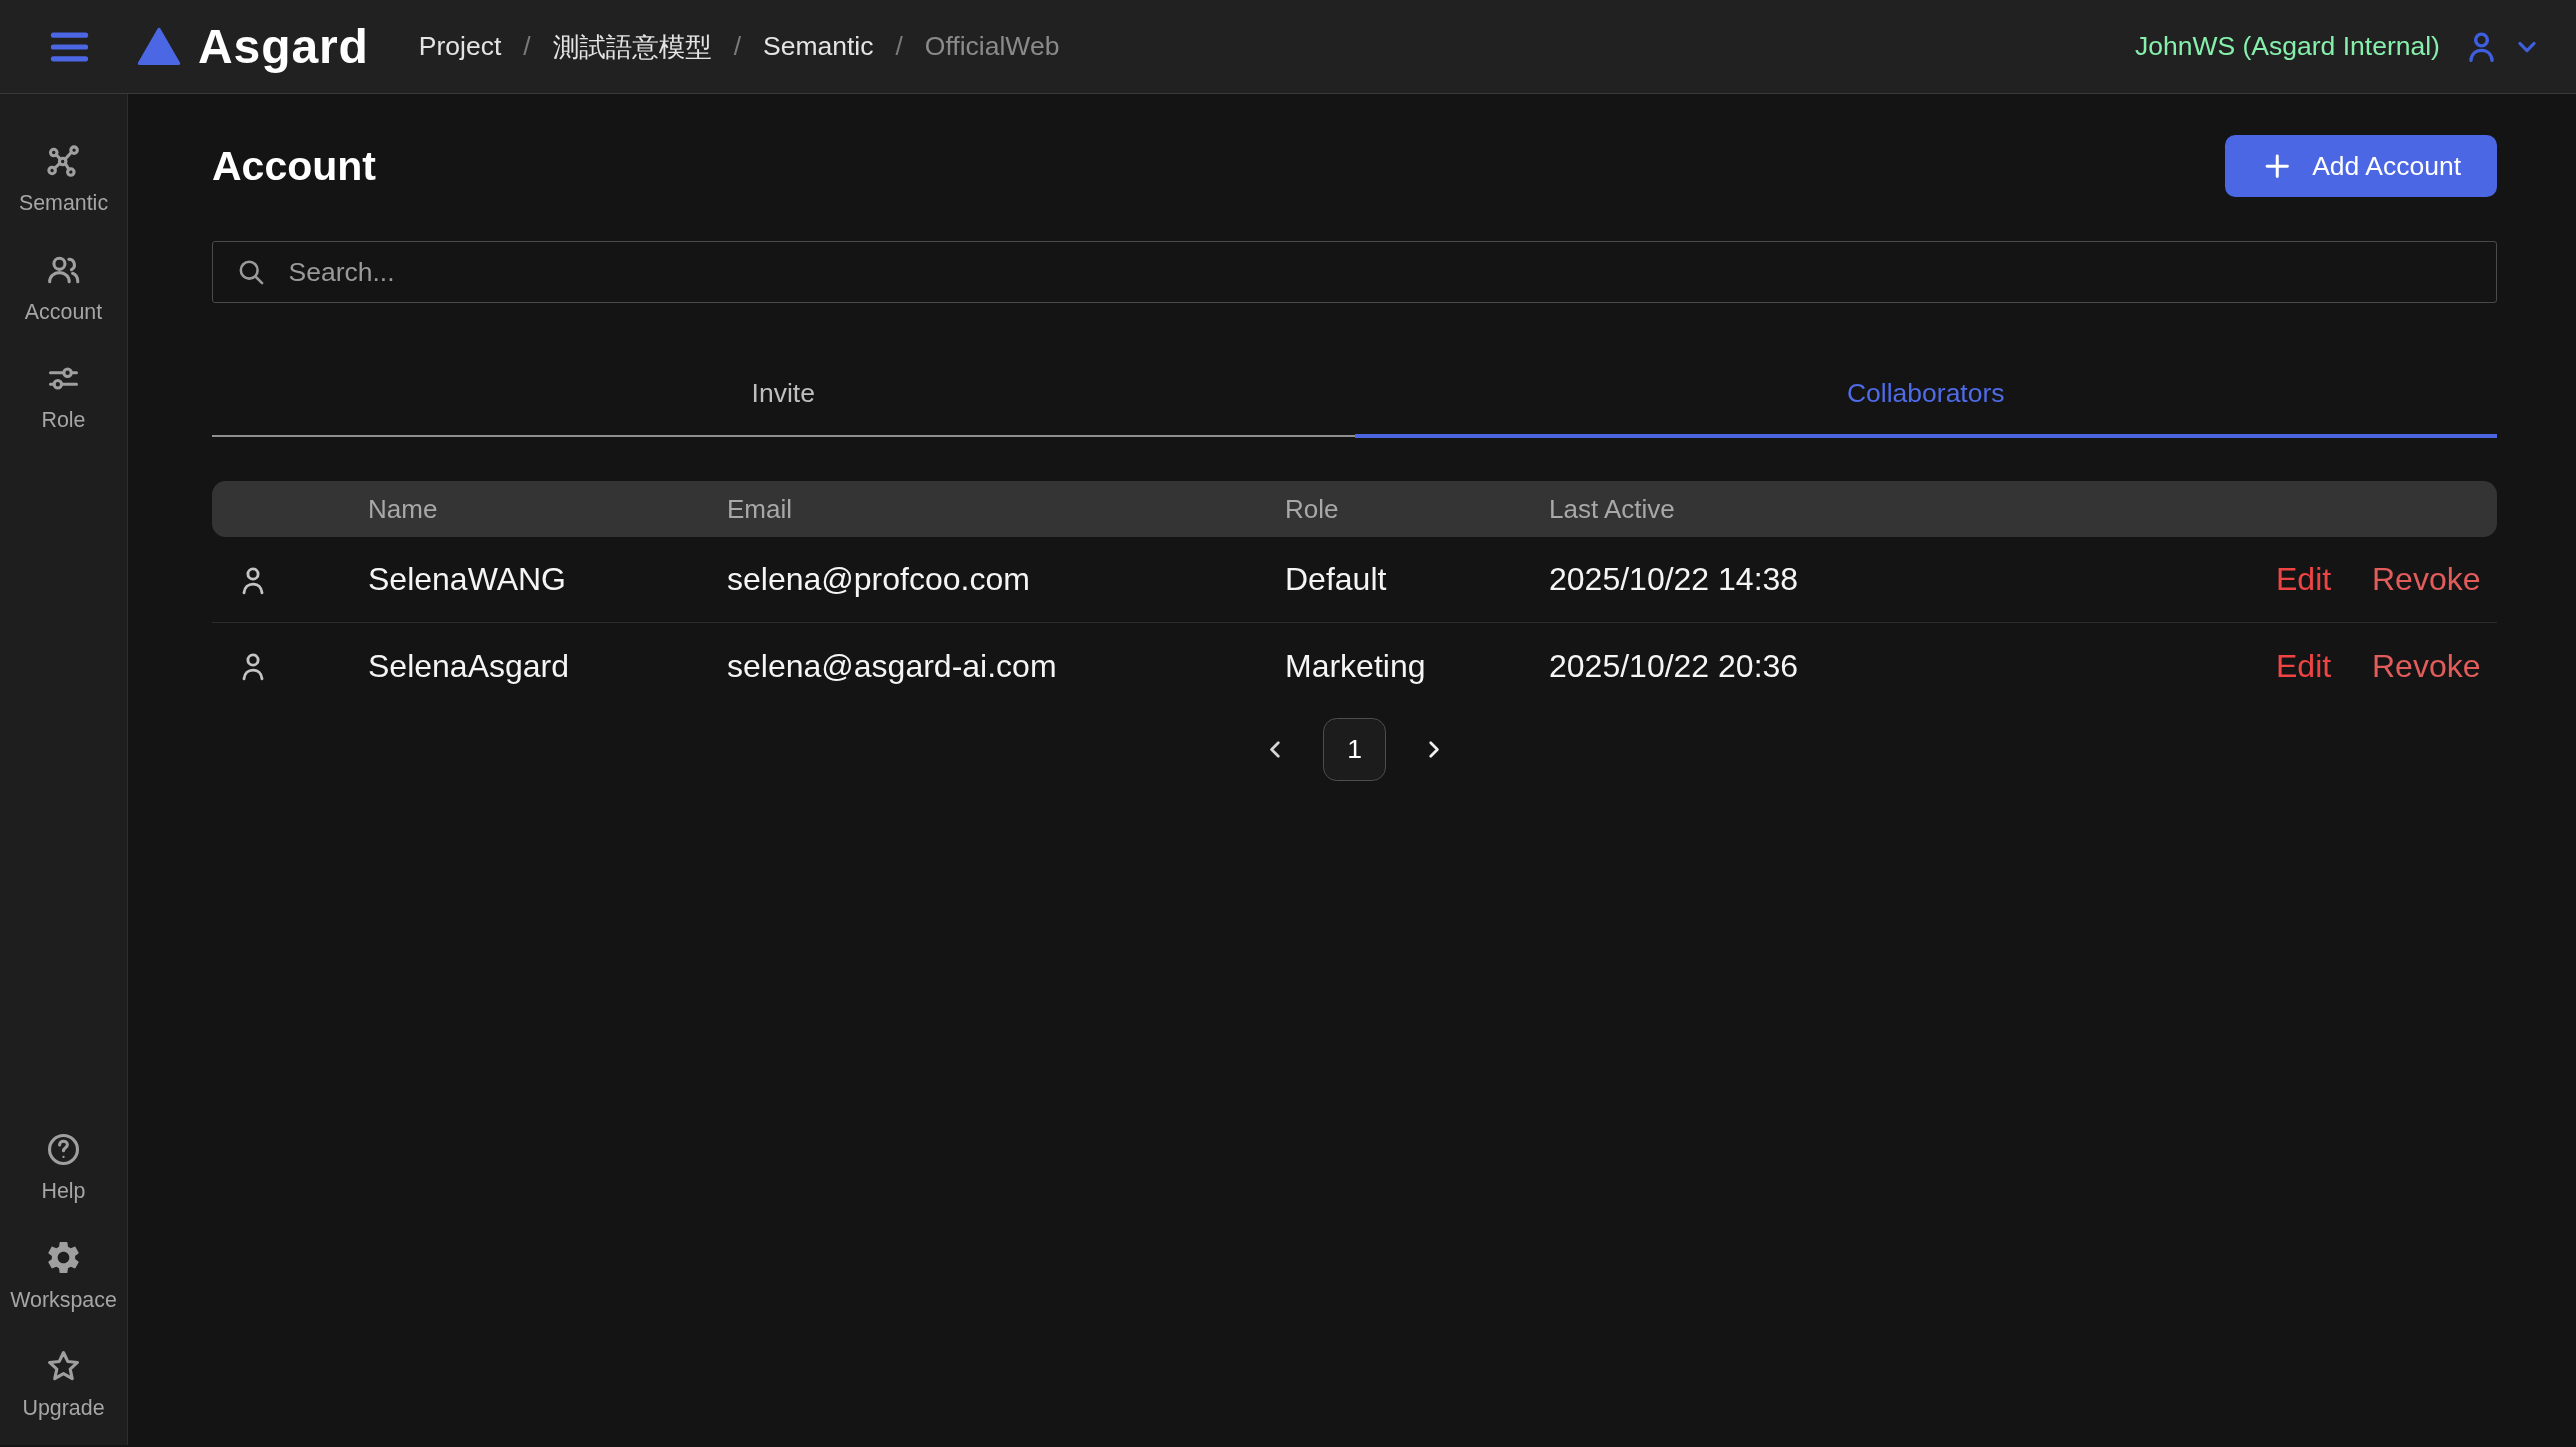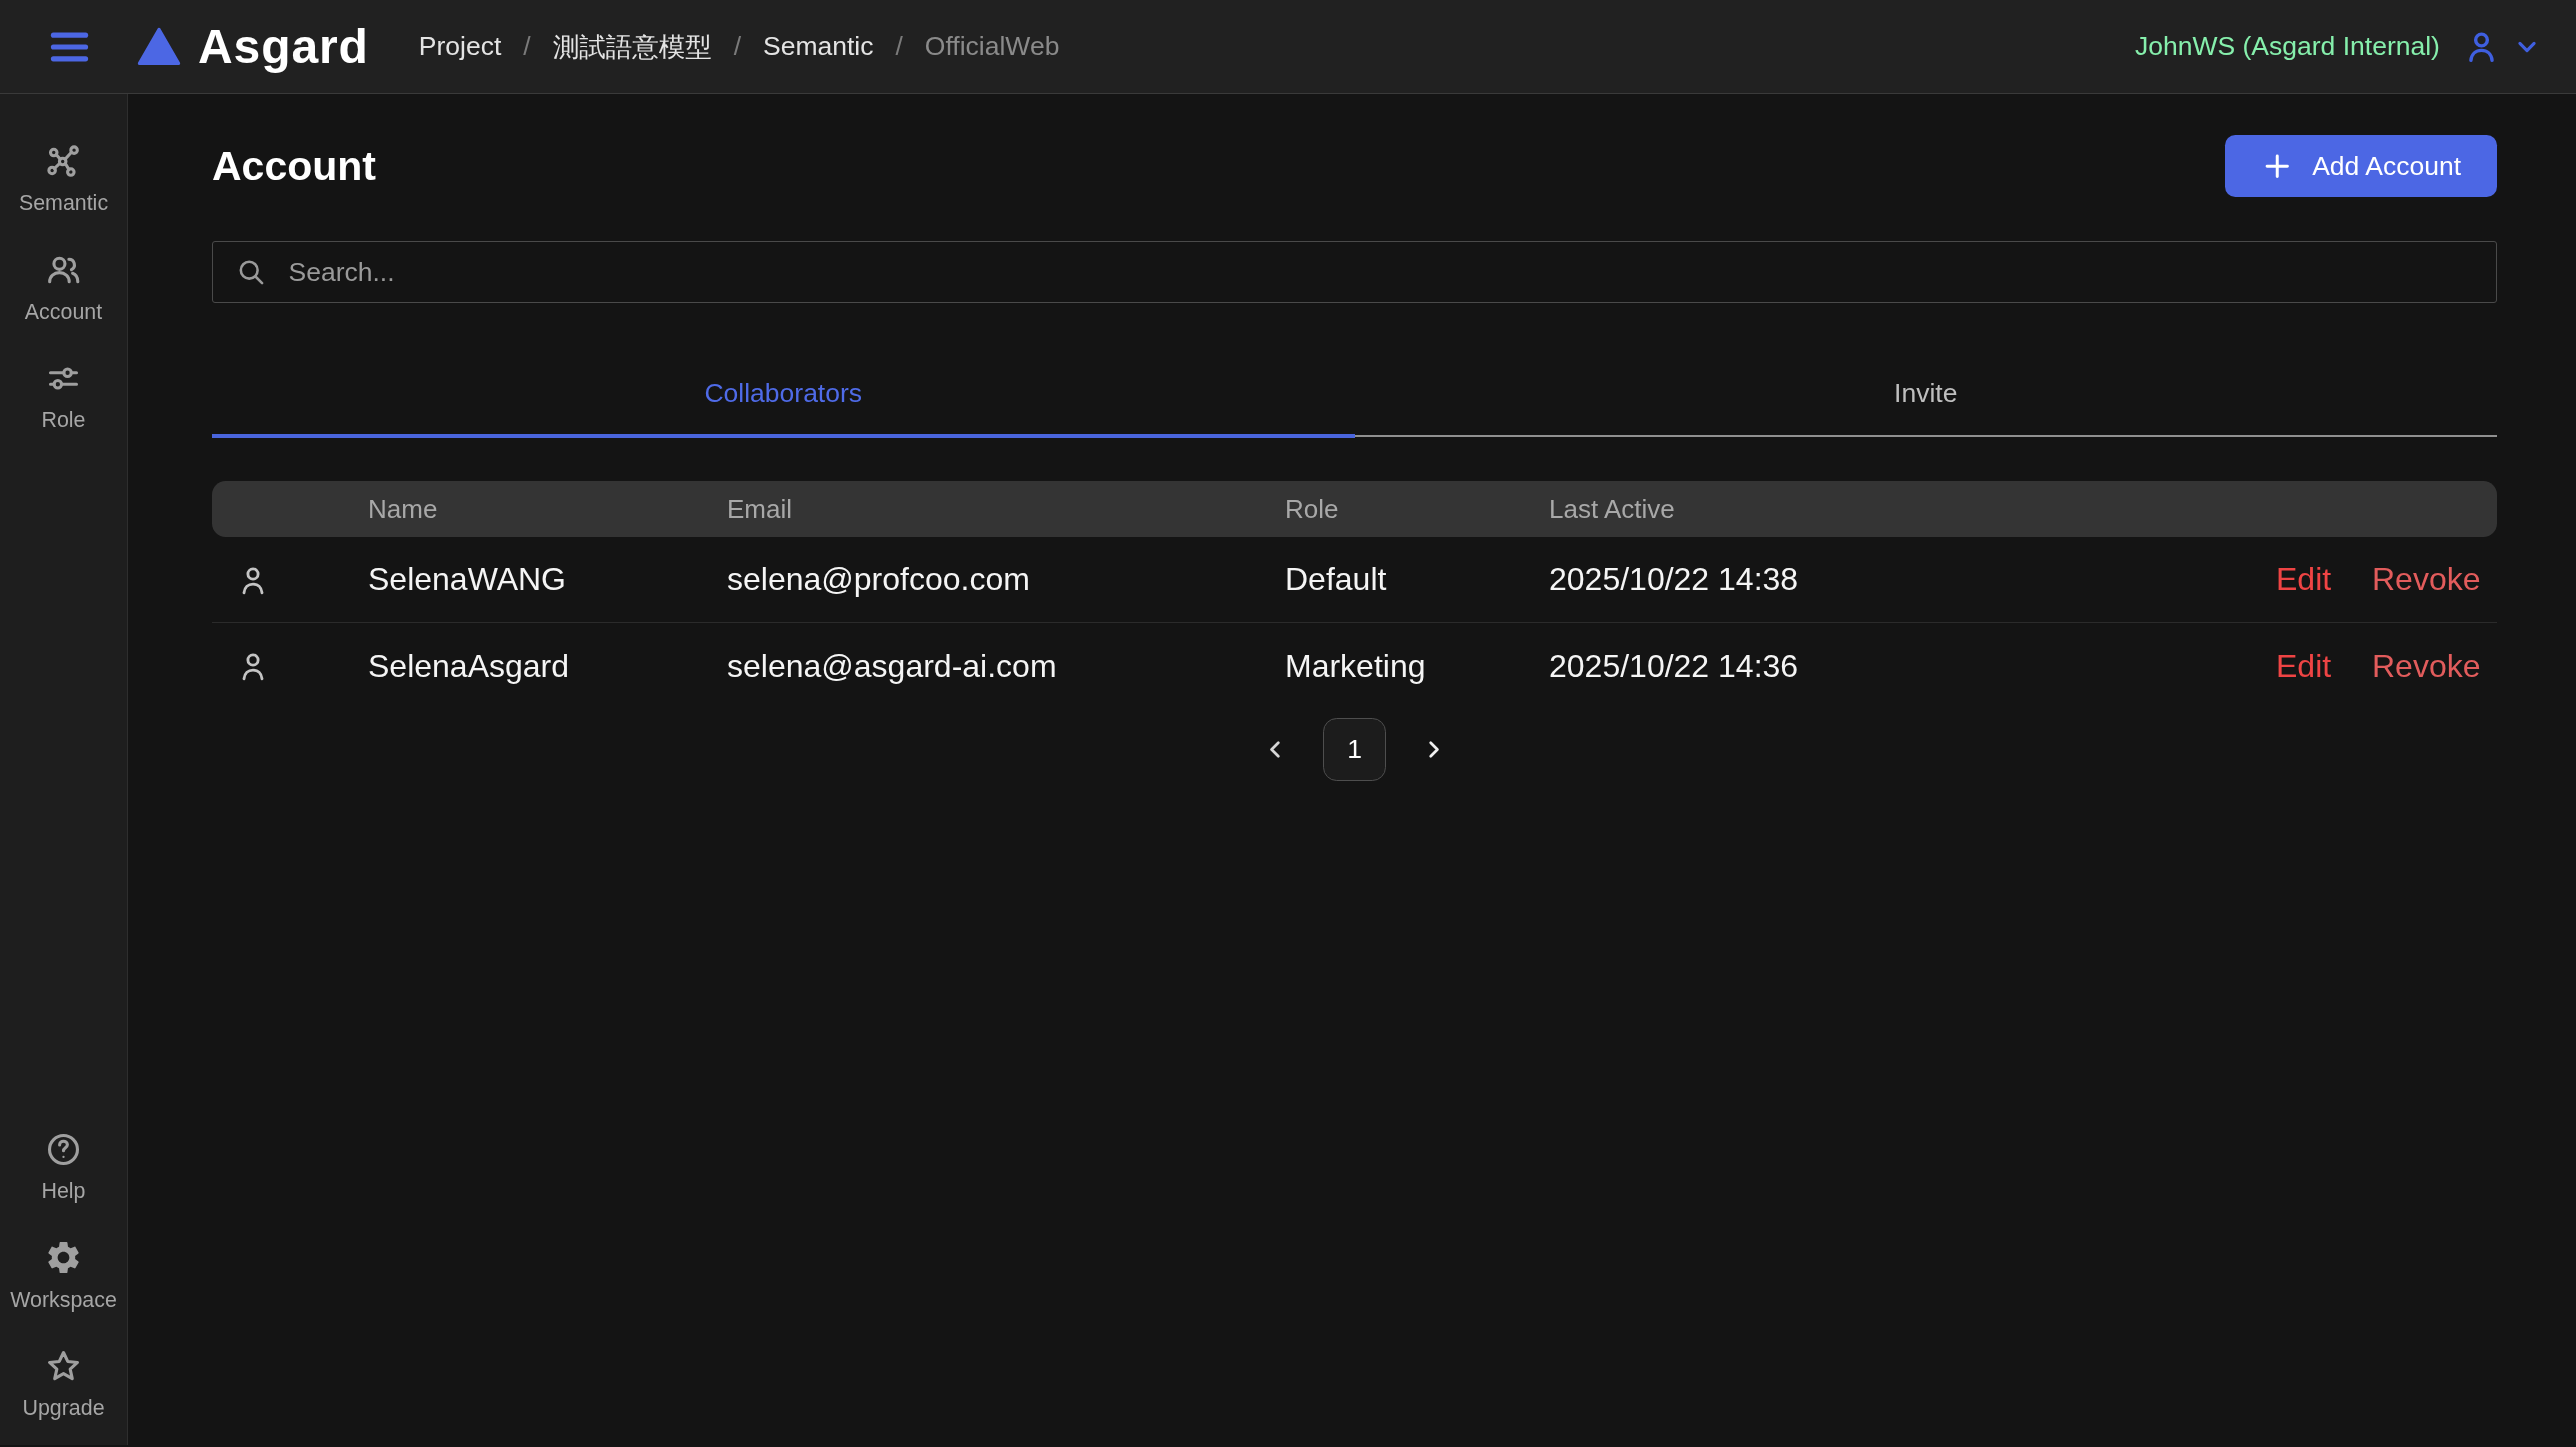--- a/index.html
+++ b/index.html
@@ -245,22 +245,22 @@
       <span>
         <svg width="32.5" height="32.5" viewBox="0 0 24 24" fill="none" stroke="#9a9a9a" stroke-width="1.9" stroke-linecap="round">
           <circle cx="10.5" cy="10.5" r="6.2"></circle>
           <path d="M15.3 15.3 L20 20"></path>
         </svg>
       </span>
       <input class="search-input" type="text" placeholder="Search..." style="">
     </div>
 
     <div class="tabbar">
+      <div class="tab">Invite</div>
       <div class="tab active">Collaborators</div>
-      <div class="tab">Invite</div>
     </div>
 
     <div class="table">
       <div class="t-grid t-head">
         <span></span>
         <span>Name</span>
         <span>Email</span>
         <span>Role</span>
         <span>Last Active</span>
         <span></span>
@@ -285,21 +285,21 @@
       <div class="t-grid t-row">
         <span class="avatar-cell">
           <svg width="36" height="36" viewBox="0 0 24 24" fill="none" stroke="#c4c4c4" stroke-width="1.9" stroke-linecap="round">
             <circle cx="12" cy="8" r="3.4"></circle>
             <path d="M6 20.5 c0.4-3.6 2.8-5.8 6-5.8 s5.6 2.2 6 5.8"></path>
           </svg>
         </span>
         <span>SelenaAsgard</span>
         <span>selena@asgard-ai.com</span>
         <span>Marketing</span>
-        <span>2025/10/22 14:36</span>
+        <span>2025/10/22 20:36</span>
         <span class="action-edit">Edit</span>
         <span class="action-revoke">Revoke</span>
       </div>
     </div>
 
     <div class="pagination">
       <span class="page-arrow">
         <svg width="27" height="27" viewBox="0 0 24 24" fill="none" stroke="#d6d6d6" stroke-width="2.4" stroke-linecap="round" stroke-linejoin="round">
           <path d="M14.5 6 L8.5 12 L14.5 18"></path>
         </svg>

